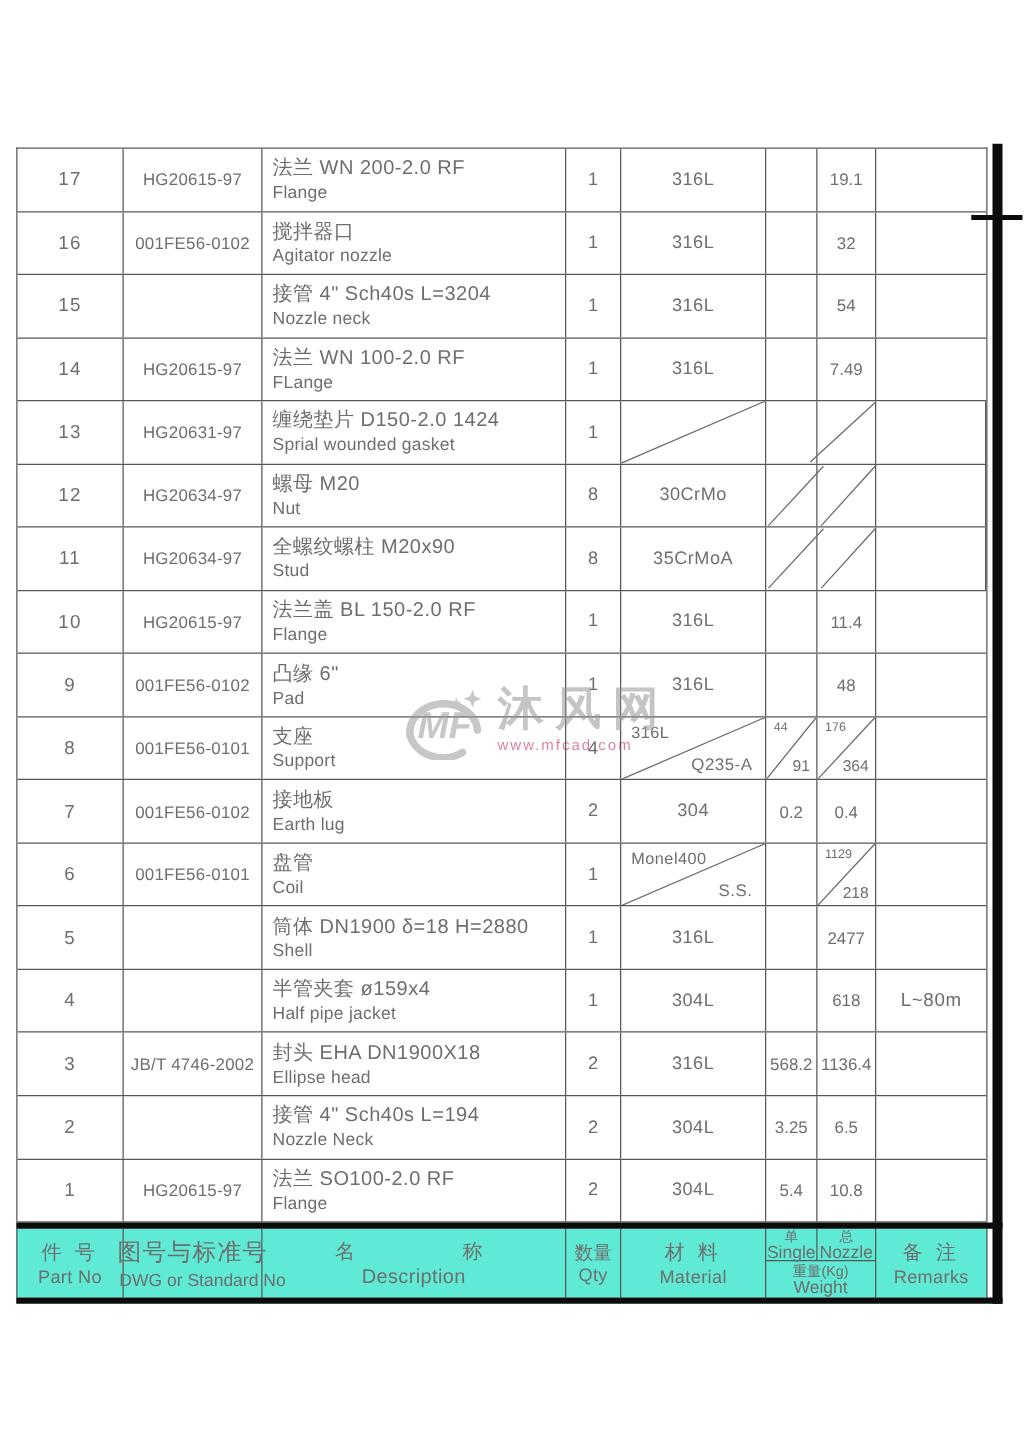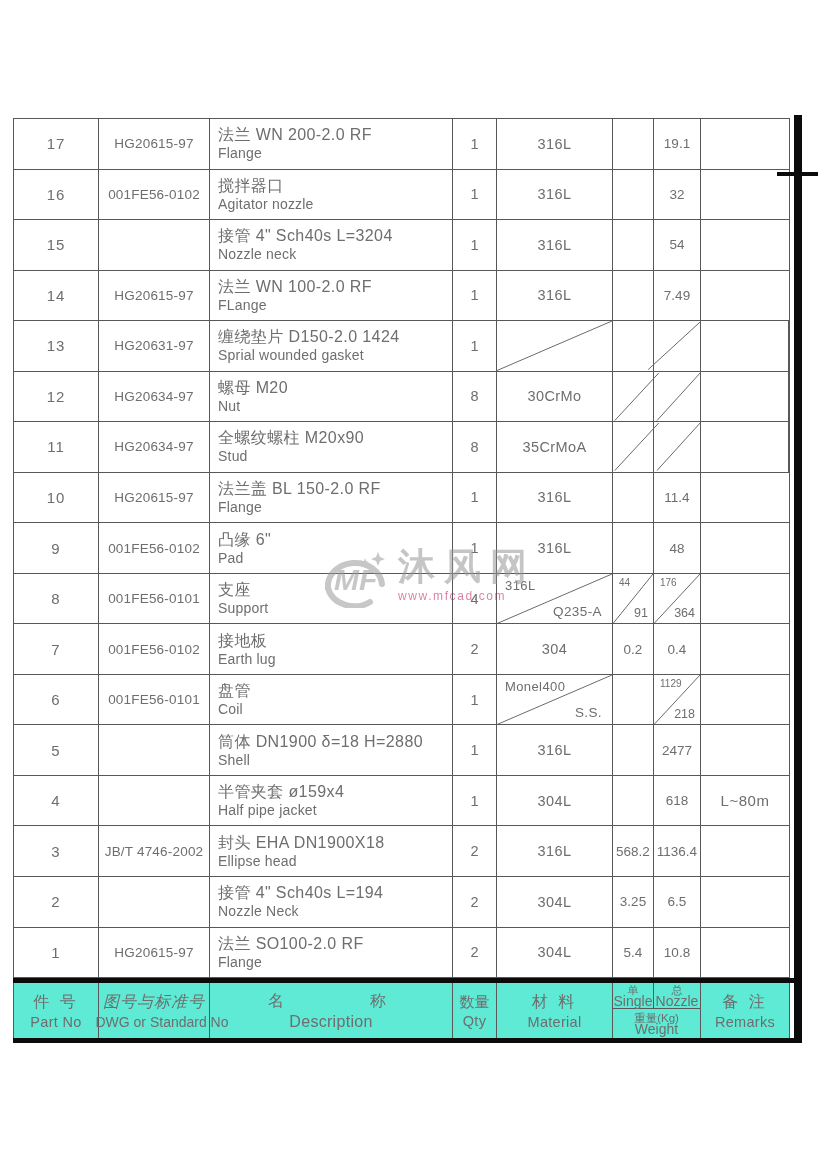--- a/index.html
+++ b/index.html
@@ -348,21 +348,21 @@
         <div class="cell c-rem"></div>
       </div>
     </div>
 
   <div class="hdr">
     <div class="hcell h-no">
       <div class="h-cn">件 号</div>
       <div class="h-en">Part No</div>
     </div>
     <div class="hcell h-dwg">
-      <div class="h-cn" style="letter-spacing:1px;font-size:16px;font-style:italic;">图号与标准号</div>
+      <div class="h-cn" style="letter-spacing:1px;font-size:19px;">图号与标准号</div>
       <div class="h-en h-en-small">DWG or Standard No</div>
     </div>
     <div class="hcell h-desc">
       <div class="h-desc-cn">
         <span>名</span>
         <span>称</span>
       </div>
       <div class="h-en" style="font-size:16px;">Description</div>
     </div>
     <div class="hcell h-qty">

